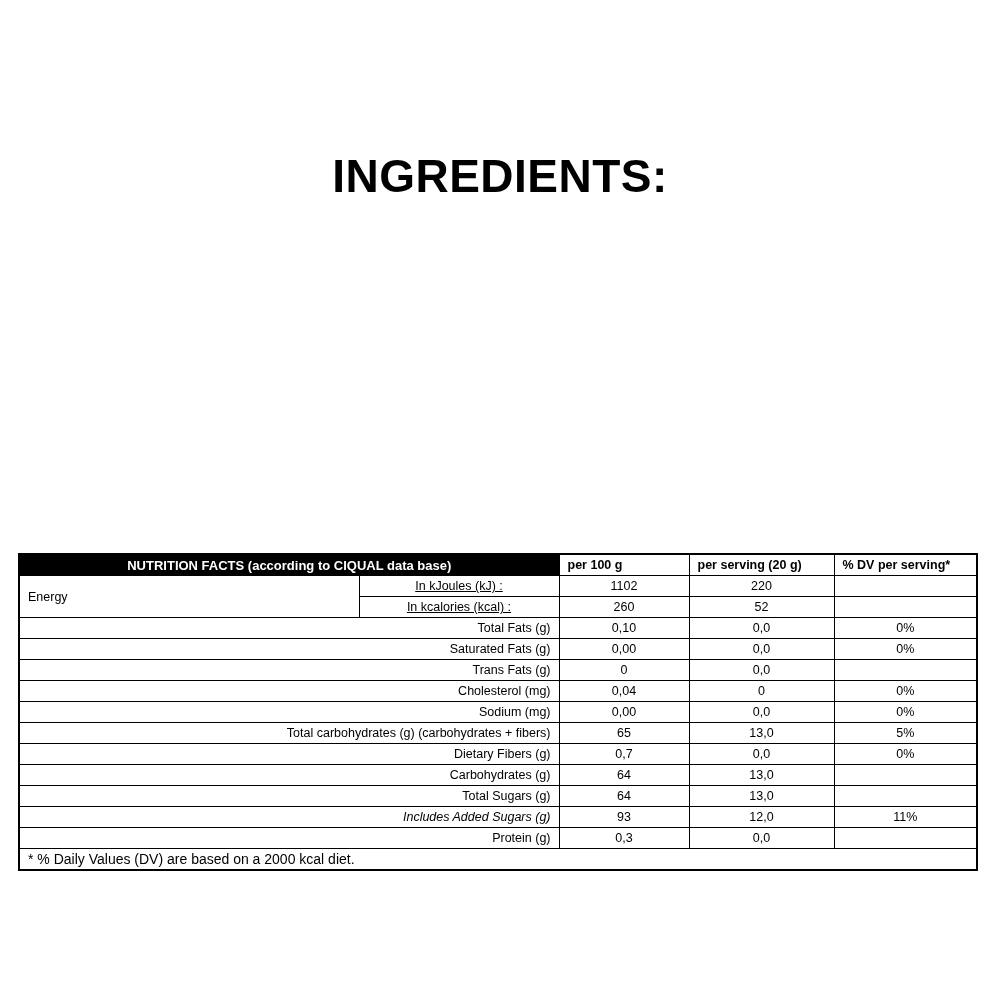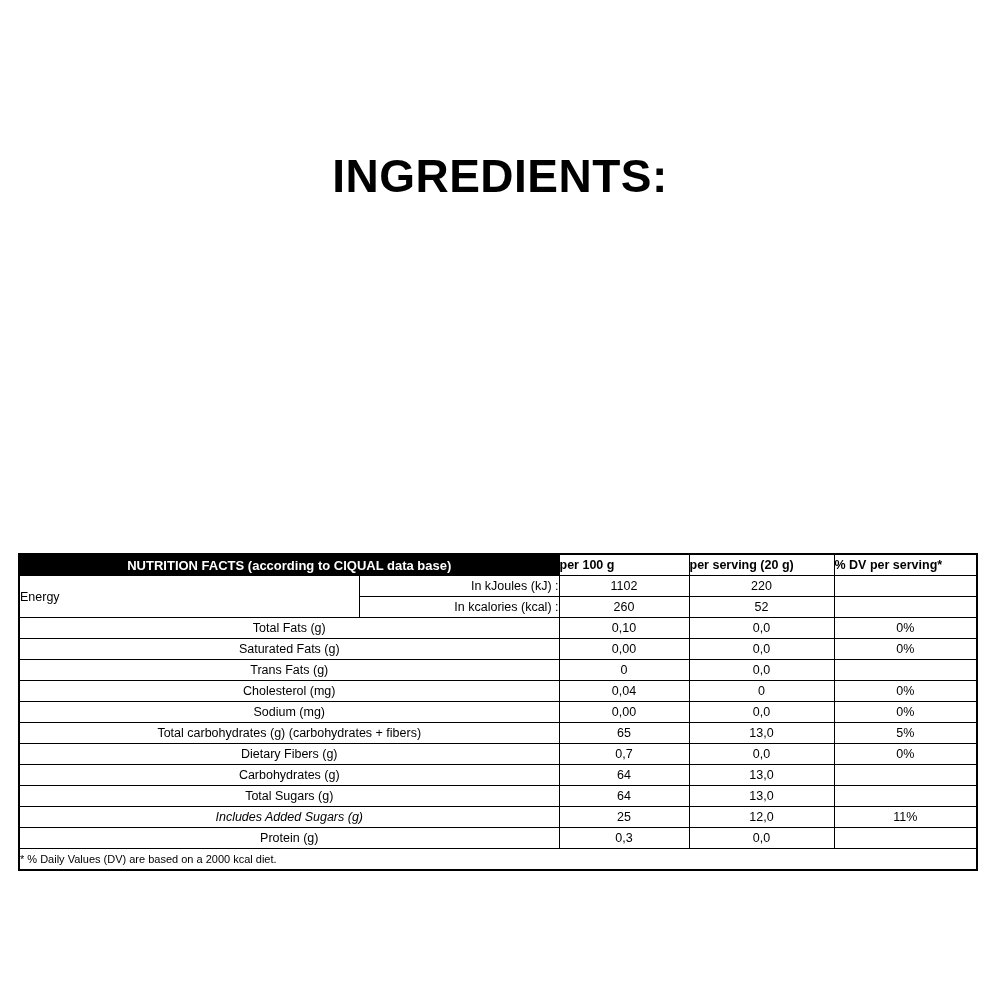--- a/index.html
+++ b/index.html
@@ -48,21 +48,21 @@
     width: 958px;
   }
   table.nft {
     border-collapse: collapse;
     width: 958px;
     table-layout: fixed;
     font-size: 12.5px;
   }
   table.nft td {
     border: 1px solid #000000;
-    padding: 2px 0;
+    padding: 2px 8px;
     height: 16px;
     vertical-align: middle;
   }
   .outer {
     border: 2px solid #000;
   }
   .hdr-black {
     background: #000000;
     color: #ffffff;
     font-weight: bold;
@@ -71,27 +71,27 @@
   }
   .hdr-col {
     text-align: left;
     font-weight: bold;
     font-size: 12.5px;
   }
   .num {
     text-align: center;
   }
   .lbl {
-    text-align: center;
+    text-align: right;
   }
   .indent1 { padding-left: 26px; }
   .indent2 { padding-left: 46px; font-style: italic; }
-  .sub-lbl { text-align: right; padding-left: 6px; }
+  .sub-lbl { text-align: center; padding-left: 6px; text-decoration: underline; }
   .footnote td {
-    font-size: 11px;
+    font-size: 14px;
     text-align: left;
     padding: 1px 4px;
     height: 12px;
     margin-left: 32px;
   }
   .energy-cell {
     text-align: left;
     vertical-align: middle;
   }
 </style>
@@ -180,21 +180,21 @@
           <td class="num"></td>
         </tr>
         <tr>
           <td class="lbl indent1" colspan="2">Total Sugars (g)</td>
           <td class="num">64</td>
           <td class="num">13,0</td>
           <td class="num"></td>
         </tr>
         <tr>
           <td class="lbl indent2" colspan="2">Includes Added Sugars (g)</td>
-          <td class="num">25</td>
+          <td class="num">93</td>
           <td class="num">12,0</td>
           <td class="num">11%</td>
         </tr>
         <tr>
           <td class="lbl" colspan="2">Protein (g)</td>
           <td class="num">0,3</td>
           <td class="num">0,0</td>
           <td class="num"></td>
         </tr>
         <tr class="footnote">

